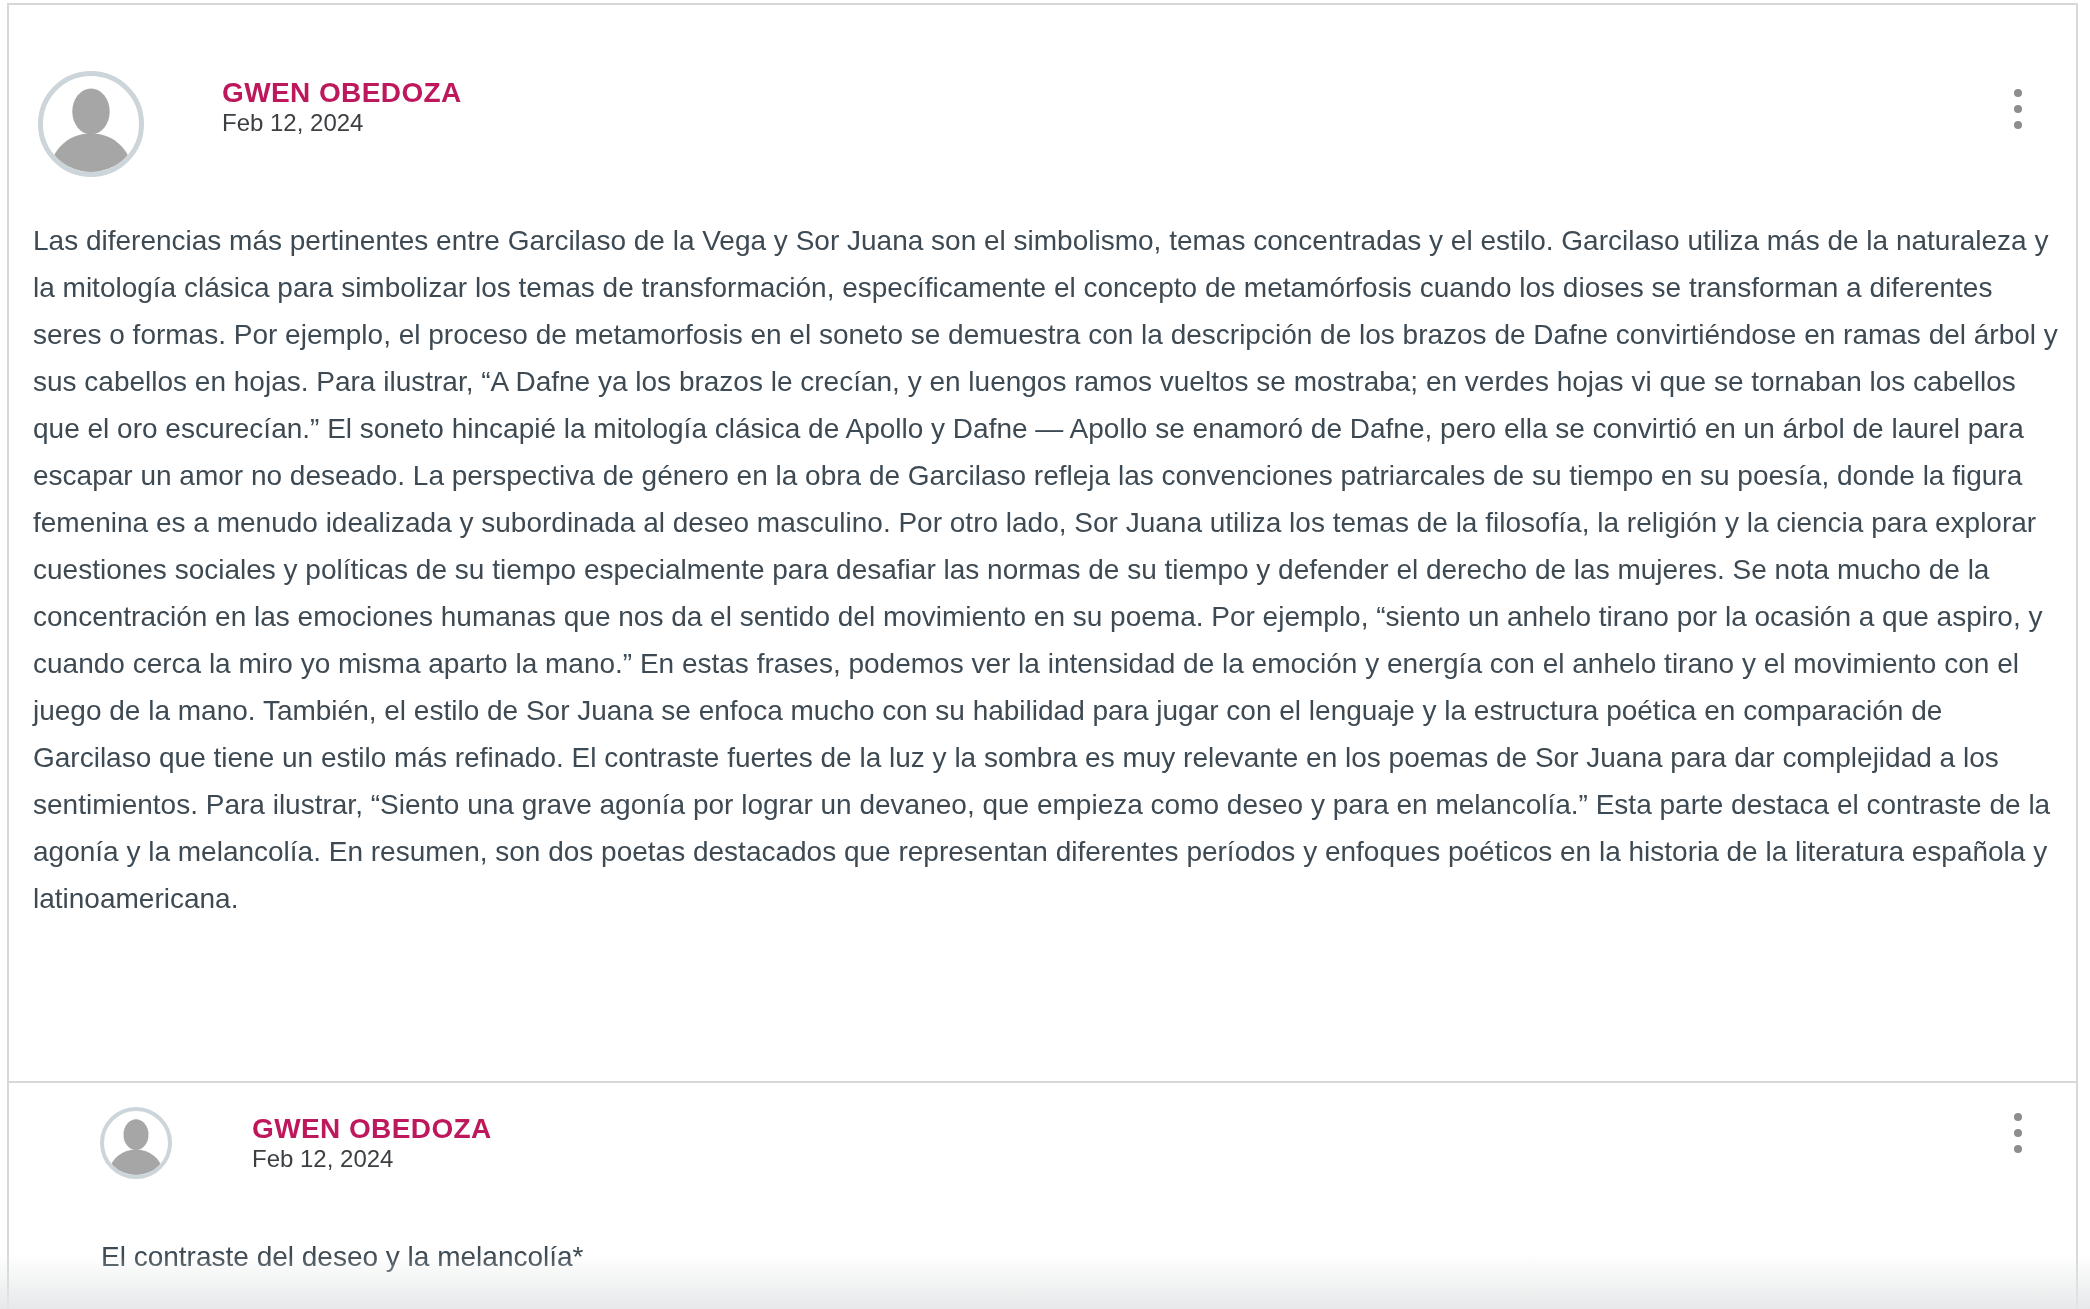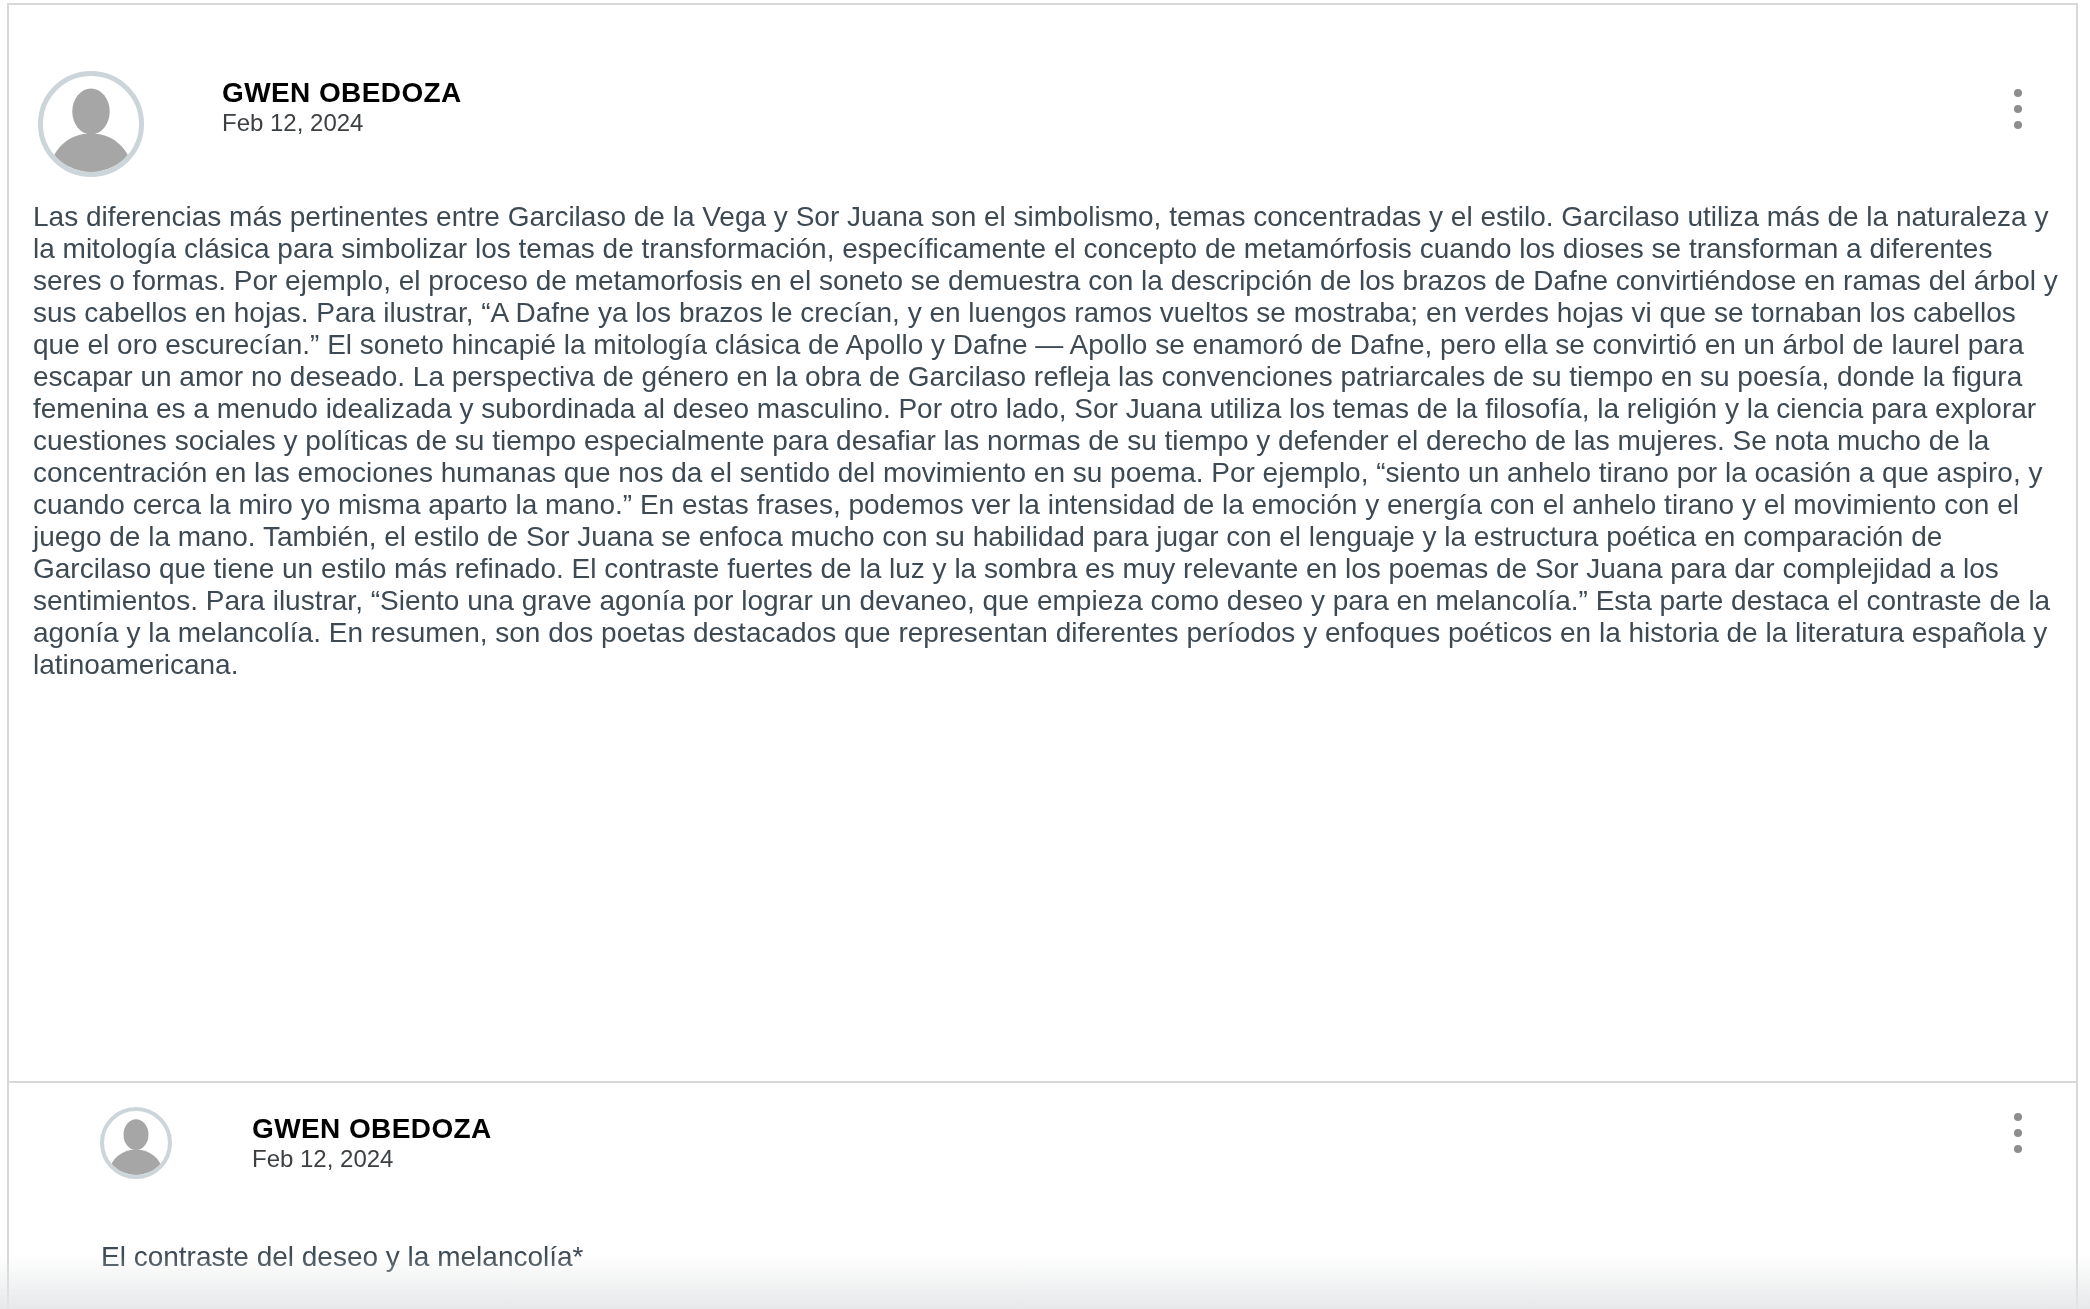--- a/index.html
+++ b/index.html
@@ -38,21 +38,21 @@
   .avatar-2 { left: 91px; top: 1102px; width: 72px; height: 72px; border-width: 4px; }
 
   .header-text { position: absolute; }
   .header-text-1 { left: 213px; top: 72px; }
   .header-text-2 { left: 243px; top: 1108px; }
 
   .author-name {
     font-size: 28px;
     font-weight: bold;
     letter-spacing: 0.4px;
-    color: #000000;
+    color: #be185d;
     line-height: 32px;
     white-space: nowrap;
   }
   .post-date {
     font-size: 24px;
     color: #3c4043;
     white-space: nowrap;
   }
 
   
@@ -74,24 +74,24 @@
     border-radius: 50%;
     background: #8d8d8d;
   }
   .kebab-1 { right: 40px; top: 82px; }
   .kebab-2 { right: 40px; top: 1106px; }
 
   
   .post-body-1 {
     position: absolute;
     left: 24px;
-    top: 196px;
+    top: 212px;
     width: 2026px;
     font-size: 28px;
-    line-height: 32px;
+    line-height: 47px;
     color: #3e4a53;
   }
   .post-body-2 {
     position: absolute;
     left: 92px;
     top: 1232px;
     width: 1900px;
     font-size: 28px;
     line-height: 40px;
     color: #3e4a53;

